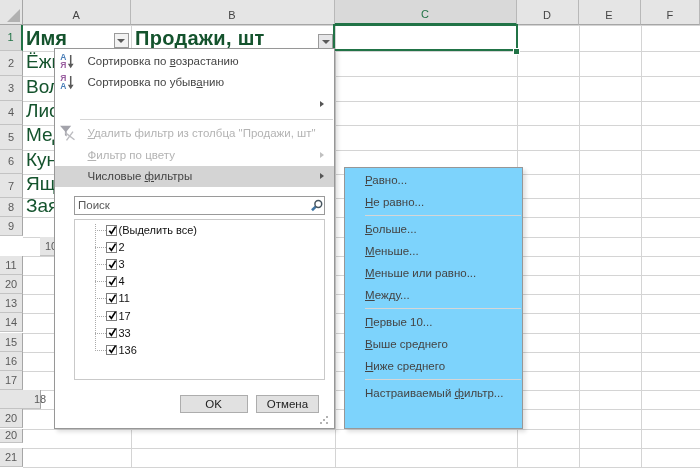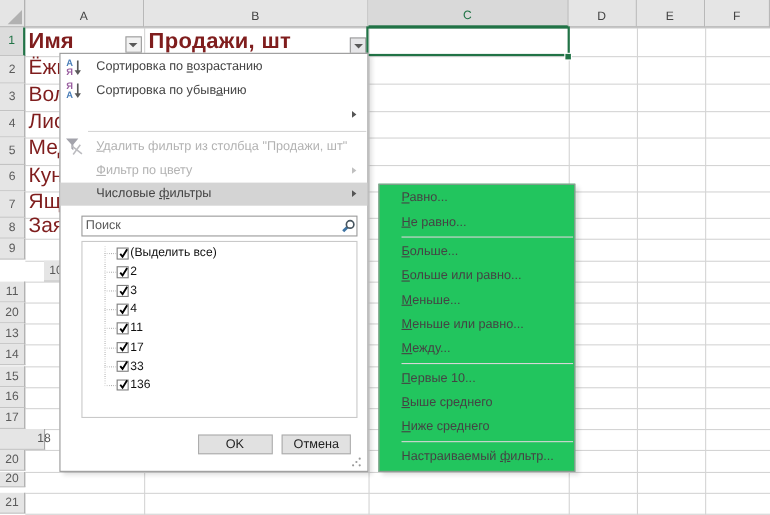--- a/index.html
+++ b/index.html
@@ -7,21 +7,21 @@
 .abs{position:absolute}
 
 #sheet{position:absolute;left:0;top:0;width:700px;height:468px;background:#fff}
 .hdr{position:absolute;background:#e5e5e5;color:#444;font-size:11px;
   display:flex;align-items:flex-end;justify-content:center;padding-bottom:2.3px}
 .vline{position:absolute;width:1px;background:#d4d4d4}
 .hline{position:absolute;height:1px;background:#d4d4d4}
 .rowlab{position:absolute;left:0;width:23px;background:#e5e5e5;color:#5a5a5a;
   font-size:11px;display:flex;align-items:center;justify-content:center;
   border-bottom:1px solid #c3c3c3;border-right:1px solid #a6a6a6}
-.celltxt{position:absolute;color:#7f1d1d;font-size:19px;white-space:nowrap}
+.celltxt{position:absolute;color:#14532d;font-size:19px;white-space:nowrap}
 
 #menu{position:absolute;left:54px;top:48px;width:281px;height:381px;
   background:#fff;border:1px solid #979797;box-shadow:3px 3px 4px rgba(0,0,0,0.12);
   font-size:11.5px;color:#444}
 .mi{position:relative;height:21.5px;display:flex;align-items:center}
 .mi .txt{position:absolute;left:32.5px;white-space:nowrap}
 .mi .ic{position:absolute;left:1.5px;width:18px;top:50%;transform:translateY(-50%);height:16px}
 .msep{height:8px;position:relative}
 .msep::after{content:"";position:absolute;left:25px;right:1px;top:4px;height:1px;background:#d6d6d6}
 .gray{color:#b3b3b3}
@@ -43,21 +43,21 @@
 .item .stub{position:absolute;left:19.5px;top:8px;height:1px;width:13px;
   background-image:linear-gradient(90deg,#aaa 1px,transparent 1px);background-size:2px 1px}
 .cb{position:absolute;left:31px;top:3px;width:10.5px;height:10.5px;border:1px solid #7e7e7e;background:#fff}
 .cb svg{position:absolute;left:-0.5px;top:-2.5px}
 .item .lab{position:absolute;left:43.5px;top:2px;font-size:11px;color:#111;white-space:nowrap}
 
 .btn{position:absolute;top:345.5px;height:18px;background:#e1e1e1;border:1px solid #adadad;
   color:#222;font-size:11.5px;display:flex;align-items:center;justify-content:center}
 
 #sub{position:absolute;left:344px;top:166.5px;width:179px;height:262px;
-  background:#22c55e;border:1px solid #979797;box-shadow:3px 3px 4px rgba(0,0,0,0.12);
+  background:#7dd3fc;border:1px solid #979797;box-shadow:3px 3px 4px rgba(0,0,0,0.12);
   font-size:11.5px;color:#444;padding-top:1px}
 .si{height:22px;display:flex;align-items:center;padding-left:20px;white-space:nowrap}
 .ssep{height:5px;position:relative}
 .ssep::after{content:"";position:absolute;left:20px;right:1px;top:2px;height:1px;background:#d6d6d6}
 </style></head>
 <body>
 <div id="sheet">
     <div class="vline" style="left:130.5px;top:24.5px;height:443.5px"></div>
     <div class="vline" style="left:334.5px;top:24.5px;height:443.5px"></div>
     <div class="vline" style="left:516.5px;top:24.5px;height:443.5px"></div>
@@ -303,23 +303,20 @@
       <span><u>Р</u>авно...</span>
     </div>
   <div class="si">
       <span><u>Н</u>е равно...</span>
     </div>
   <div class="ssep"></div>
   <div class="si">
       <span><u>Б</u>ольше...</span>
     </div>
   <div class="si">
-      <span><u>Б</u>ольше или равно...</span>
-    </div>
-  <div class="si">
       <span><u>М</u>еньше...</span>
     </div>
   <div class="si">
       <span><u>М</u>еньше или равно...</span>
     </div>
   <div class="si">
       <span><u>М</u>ежду...</span>
     </div>
   <div class="ssep"></div>
   <div class="si">

